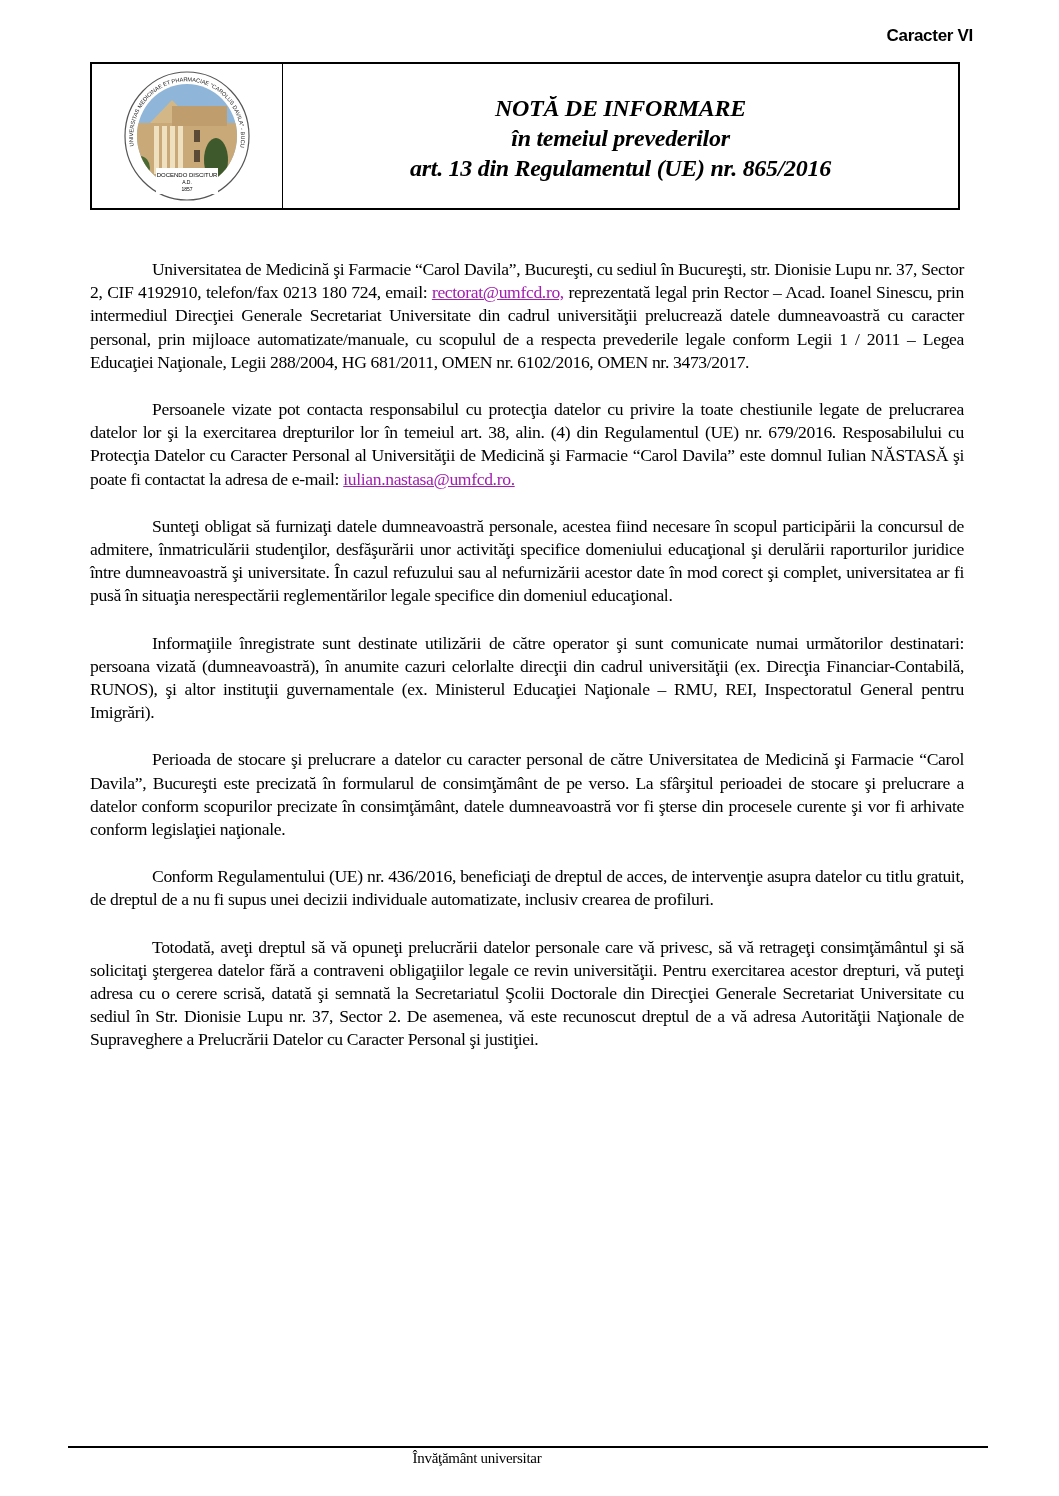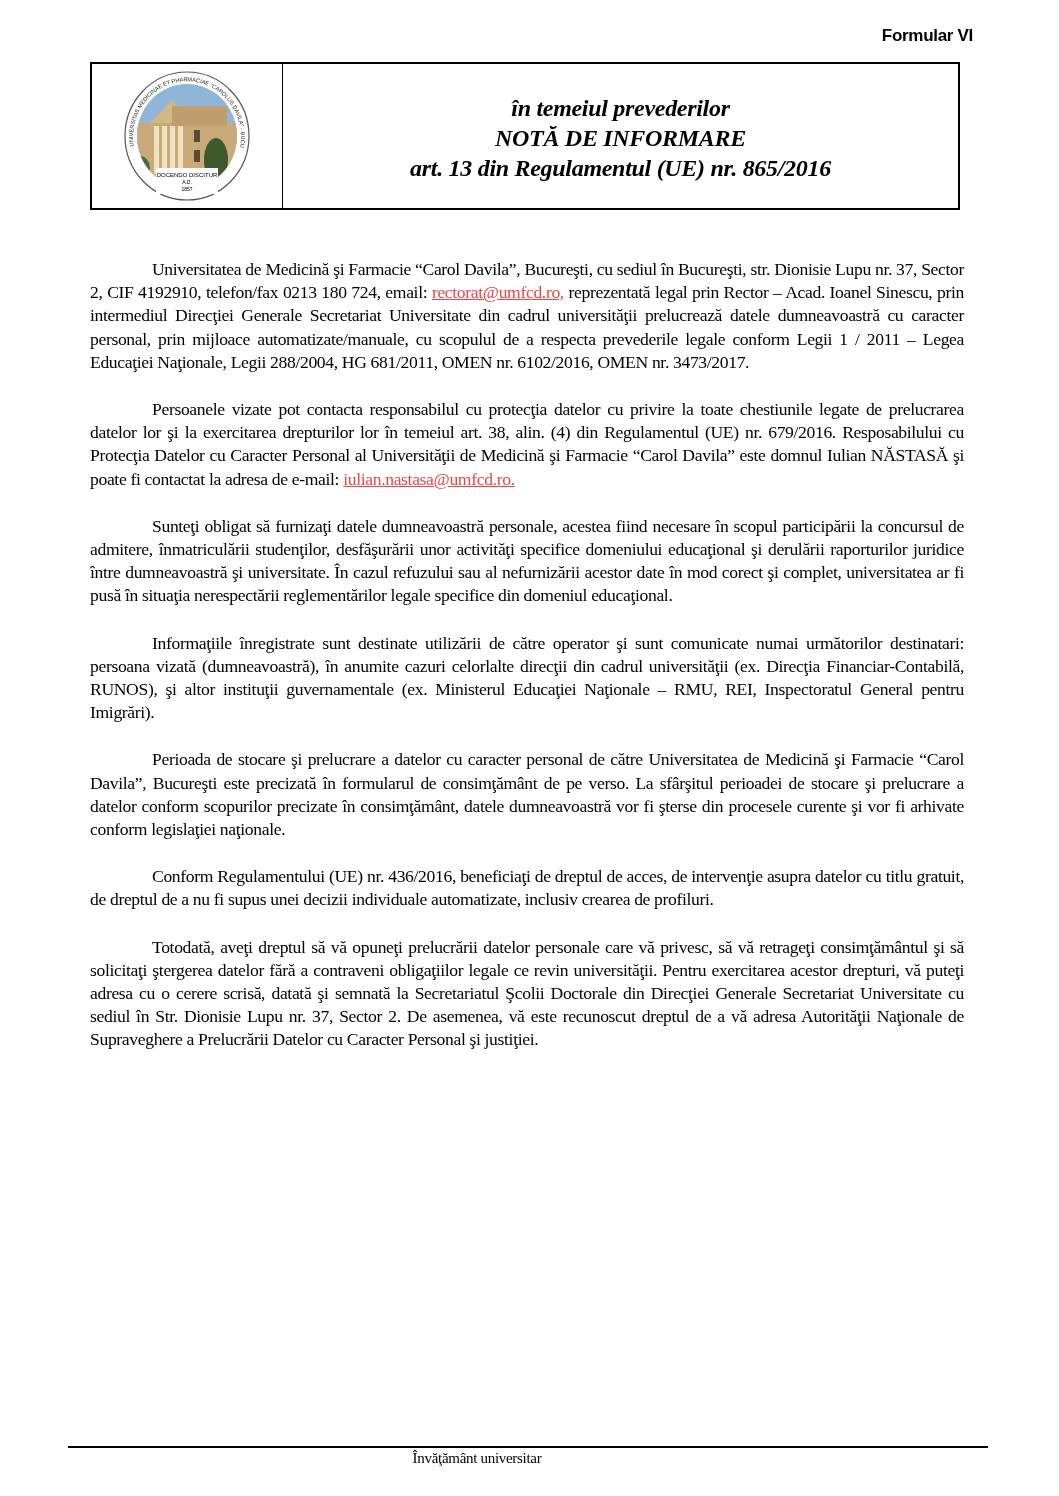--- a/index.html
+++ b/index.html
@@ -25,33 +25,33 @@
       flex: 1; display: flex; flex-direction: column; align-items: center; justify-content: center;
       font-style: italic; font-weight: bold; font-size: 24px; line-height: 30px;
       letter-spacing: -0.3px; padding-top: 4px;
     }
     .body-text {
       position: absolute; left: 90px; top: 258px; width: 874px;
       font-size: 17.6px; line-height: 23.2px; text-align: justify;
       letter-spacing: -0.35px;
     }
     .body-text p { margin: 0 0 24px 0; text-indent: 62px; }
-    .link { text-decoration: underline; color: #ef4444; }
+    .link { text-decoration: underline; color: #a21caf; }
     .footer-line {
       position: absolute; left: 68px; top: 1446px; width: 920px; height: 2px; background: #000;
     }
     .footer-text {
       position: absolute; left: 0; width: 954px; top: 1450px; text-align: center;
       font-size: 15px; letter-spacing: -0.3px;
     }
   </style>
 </head>
 <body>
 
-<div class="form-label">Formular VI</div>
+<div class="form-label">Caracter VI</div>
 
 <div class="header-box">
   <div class="logo-cell">
     <svg width="150" height="136" viewBox="0 0 150 136">
       <ellipse cx="75" cy="68" rx="62" ry="64" fill="#fff" stroke="#555" stroke-width="1.2"></ellipse>
       <ellipse cx="75" cy="68" rx="50" ry="52" fill="#8fb6d8"></ellipse>
       <clipPath id="inner">
           <ellipse cx="75" cy="68" rx="50" ry="52"></ellipse>
         </clipPath>
       <g clip-path="url(#inner)">
@@ -72,22 +72,22 @@
       <text x="75" y="109" font-size="6" text-anchor="middle" font-family="Liberation Sans, sans-serif">DOCENDO DISCITUR</text>
       <text x="75" y="116" font-size="5" text-anchor="middle" font-family="Liberation Sans, sans-serif">A.D.</text>
       <text x="75" y="123" font-size="5" text-anchor="middle" font-family="Liberation Sans, sans-serif">1857</text>
       <path id="ringpath" d="M 22 80 A 54 56 0 1 1 128 80" fill="none"></path>
       <text font-size="5.6" font-family="Liberation Sans, sans-serif" fill="#222">
         <textPath href="#ringpath" startOffset="2">UNIVERSITAS MEDICINAE ET PHARMACIAE "CAROLUS DAVILA" - BUCURESTIS</textPath>
       </text>
     </svg>
   </div>
   <div class="title-cell">
+    <div>NOTĂ DE INFORMARE</div>
     <div>în temeiul prevederilor</div>
-    <div>NOTĂ DE INFORMARE</div>
     <div>art. 13 din Regulamentul (UE) nr.  865/2016</div>
   </div>
 </div>
 
 <div class="body-text">
   <p><span>Universitatea de Medicină şi Farmacie “Carol Davila”, Bucureşti, cu sediul în Bucureşti, str. Dionisie Lupu nr. 37, Sector 2, CIF 4192910, telefon/fax 0213 180 724, email: </span><span class="link">rectorat@umfcd.ro,</span><span> reprezentată legal prin Rector – Acad. Ioanel Sinescu, prin intermediul Direcţiei Generale Secretariat Universitate din cadrul universităţii prelucrează datele dumneavoastră cu caracter personal, prin mijloace automatizate/manuale, cu scopulul de a respecta prevederile legale conform Legii 1 / 2011 – Legea Educaţiei Naţionale, Legii 288/2004, HG 681/2011, OMEN nr. 6102/2016, OMEN nr. 3473/2017.</span></p>
   <p><span>Persoanele vizate pot contacta responsabilul cu protecţia datelor cu privire la toate chestiunile legate de prelucrarea datelor lor şi la exercitarea drepturilor lor în temeiul  art. 38,  alin. (4) din Regulamentul (UE) nr. 679/2016. Resposabilului cu Protecţia Datelor cu Caracter Personal al Universităţii de Medicină şi Farmacie “Carol Davila” este domnul Iulian NĂSTASĂ şi poate fi contactat la adresa de e-mail: </span><span class="link">iulian.nastasa@umfcd.ro.</span></p>
   <p>Sunteţi obligat să furnizaţi datele dumneavoastră personale, acestea fiind necesare în scopul participării la concursul de admitere, înmatriculării studenţilor, desfăşurării unor activităţi specifice domeniului educaţional şi derulării raporturilor juridice între dumneavoastră şi universitate. În cazul refuzului sau al nefurnizării acestor date în mod corect şi complet, universitatea ar fi pusă în situaţia nerespectării reglementărilor legale specifice din domeniul educaţional.</p>
   <p>Informaţiile înregistrate sunt destinate utilizării de către operator şi sunt comunicate numai următorilor destinatari:  persoana  vizată (dumneavoastră), în anumite cazuri celorlalte direcţii din cadrul universităţii (ex. Direcţia Financiar-Contabilă, RUNOS), şi altor instituţii guvernamentale (ex. Ministerul Educaţiei Naţionale – RMU, REI, Inspectoratul General pentru Imigrări).</p>
   <p>Perioada de stocare şi prelucrare a datelor cu caracter personal de către Universitatea de Medicină şi Farmacie “Carol Davila”, Bucureşti este precizată în formularul de consimţământ de pe verso. La sfârşitul perioadei de stocare şi prelucrare a datelor conform scopurilor precizate în consimţământ, datele dumneavoastră vor fi şterse din procesele curente şi vor fi arhivate conform legislaţiei naţionale.</p>

